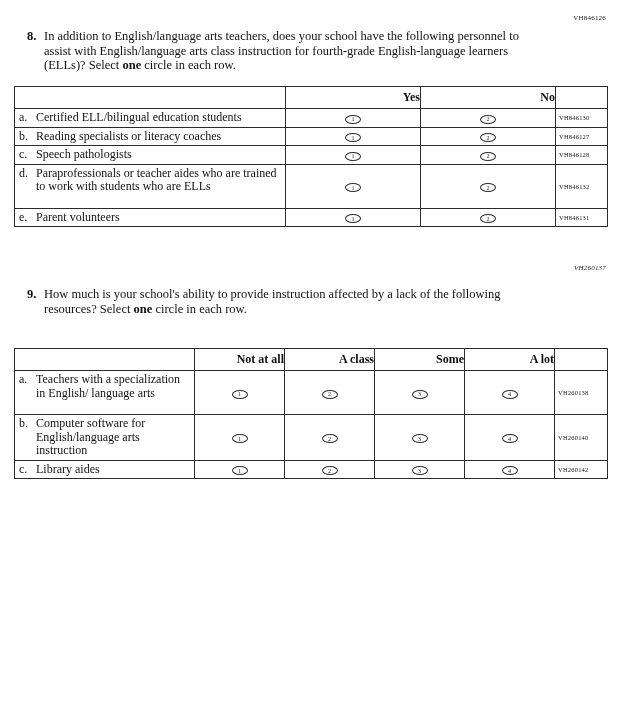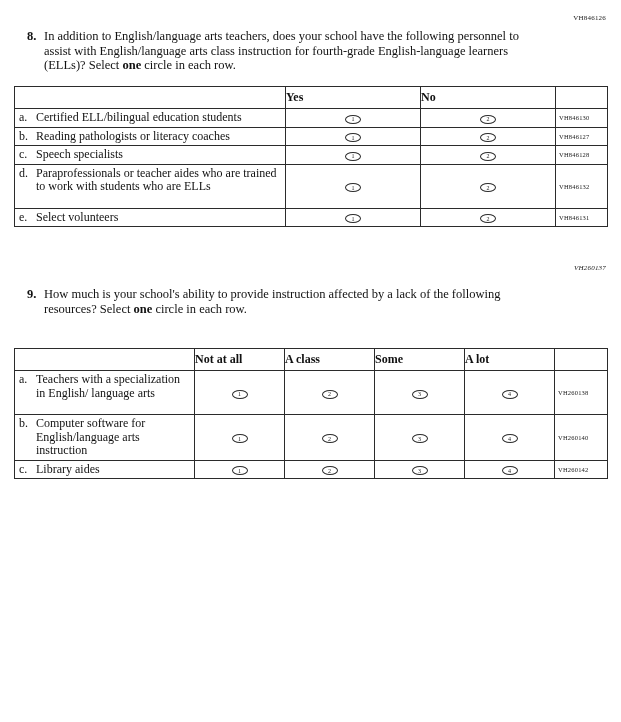--- a/index.html
+++ b/index.html
@@ -45,21 +45,21 @@
     font-size: 12px;
   }
   .table-q8 { top: 86px; }
   .table-q9 { top: 348px; }
   table.grid th, table.grid td {
     border: 1px solid #2b2b2b;
   }
   table.grid th {
     height: 22px;
     font-weight: bold;
-    text-align: left;
+    text-align: right;
     vertical-align: middle;
     font-size: 12px;
     margin-top: 16px;
   }
   td.stub {
     vertical-align: top;
     padding: 2px 3px 2px 4px;
   }
   .stub-inner { display: flex; line-height: 13.5px; }
   .letter { width: 17px; flex: none; }
@@ -135,36 +135,36 @@
             </span></td>
         <td class="opt"><span class="oval">
               <i>2</i>
             </span></td>
         <td class="codecol">VH846130</td>
       </tr>
       <tr class="r1">
         <td class="stub">
             <span class="stub-inner">
               <span class="letter">b.</span>
-              <span class="rowlabel">Reading pathologists or literacy coaches</span>
+              <span class="rowlabel">Reading specialists or literacy coaches</span>
             </span>
           </td>
         <td class="opt"><span class="oval">
               <i>1</i>
             </span></td>
         <td class="opt"><span class="oval">
               <i>2</i>
             </span></td>
         <td class="codecol">VH846127</td>
       </tr>
       <tr class="r1">
         <td class="stub">
             <span class="stub-inner">
               <span class="letter">c.</span>
-              <span class="rowlabel">Speech specialists</span>
+              <span class="rowlabel">Speech pathologists</span>
             </span>
           </td>
         <td class="opt"><span class="oval">
               <i>1</i>
             </span></td>
         <td class="opt"><span class="oval">
               <i>2</i>
             </span></td>
         <td class="codecol">VH846128</td>
       </tr>
@@ -180,21 +180,21 @@
             </span></td>
         <td class="opt"><span class="oval">
               <i>2</i>
             </span></td>
         <td class="codecol">VH846132</td>
       </tr>
       <tr class="r1">
         <td class="stub">
             <span class="stub-inner">
               <span class="letter">e.</span>
-              <span class="rowlabel">Select volunteers</span>
+              <span class="rowlabel">Parent volunteers</span>
             </span>
           </td>
         <td class="opt"><span class="oval">
               <i>1</i>
             </span></td>
         <td class="opt"><span class="oval">
               <i>2</i>
             </span></td>
         <td class="codecol">VH846131</td>
       </tr>

